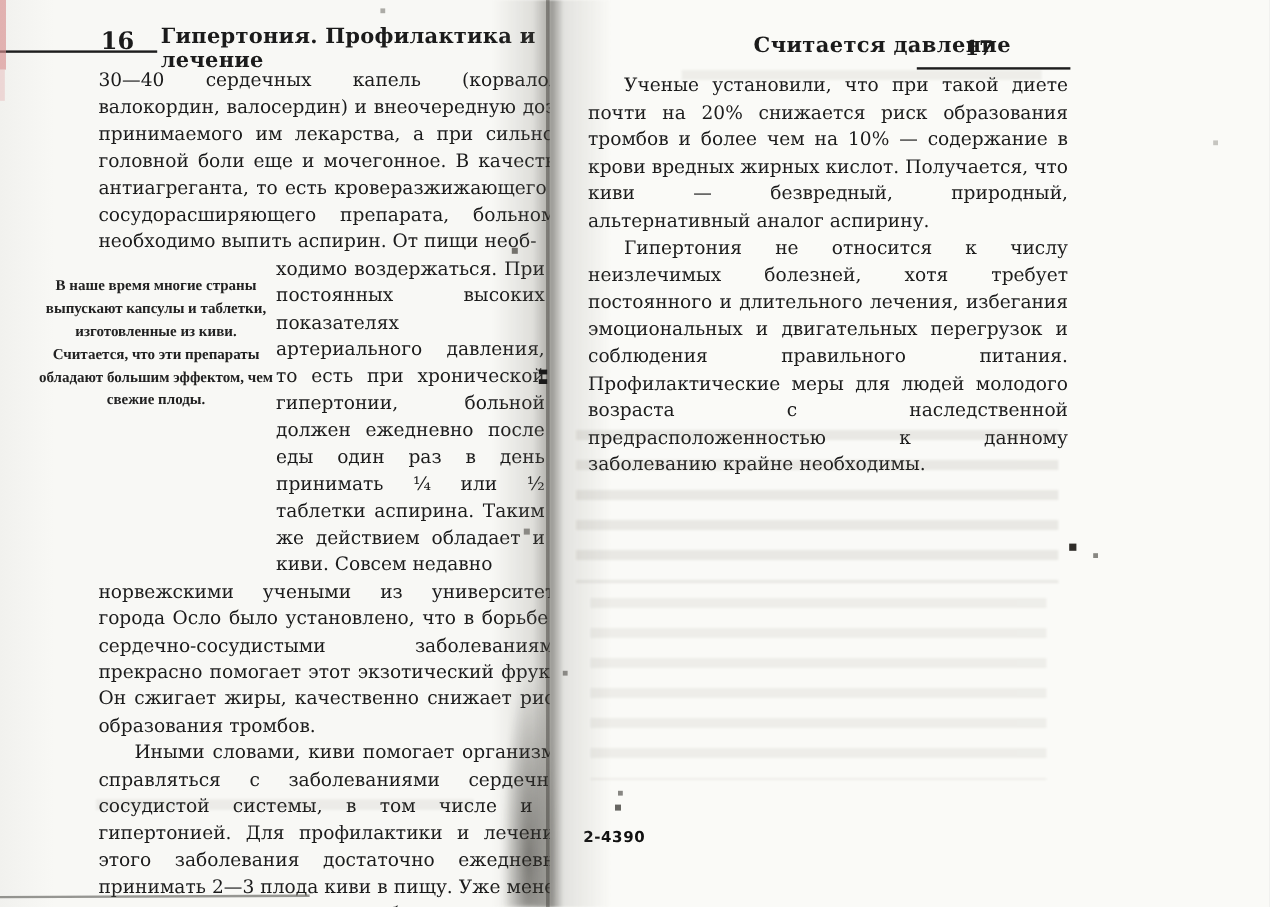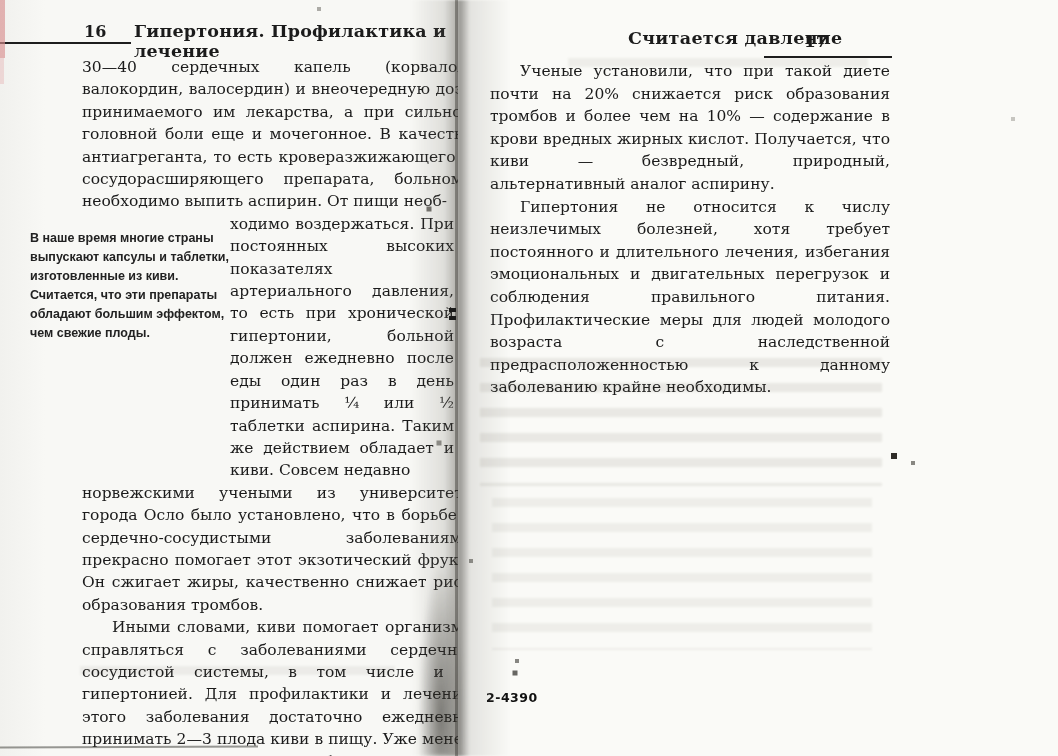--- a/index.html
+++ b/index.html
@@ -8,32 +8,32 @@
     background:#f7f7f4;
     font-family:"DejaVu Serif","Liberation Serif",serif;
     color:#1b1b1b;
   }
   .page{position:absolute;top:0;height:756px;}
   .page-left{left:0;width:458px;background:linear-gradient(90deg,#f1f1ee 0,#f8f8f5 45px,#f8f8f5 100%);}
   .page-right{left:458px;width:600px;background:#fafaf7;}
 
   
   .hrule-left{position:absolute;left:0;top:42px;width:131px;height:2px;background:#1d1d1d;}
-  .pageno-left{position:absolute;left:84px;top:22px;font-weight:700;font-size:16px;}
+  .pageno-left{position:absolute;left:84px;top:22px;font-weight:700;font-size:20px;}
   .title-left{position:absolute;left:134px;top:21px;font-weight:700;font-size:17.5px;letter-spacing:.2px;}
 
   
   .body-left{position:absolute;left:82px;top:56px;width:390px;font-size:15.5px;line-height:22.4px;text-align:justify;}
   .body-left p{margin:0;}
   .indent{text-indent:30px;}
   .wrap-row{display:flex;align-items:flex-start;}
   .margin-note{
     width:200px;margin-left:-52px;padding-top:16px;
-    font-family:Liberation Sans, sans-serif;
-    font-weight:700;font-size:12.5px;line-height:19px;text-align:left;
+    font-family:Liberation Serif, serif;
+    font-weight:700;font-size:12.5px;line-height:19px;text-align:center;
     color:#222;
   }
   .para-wrap{width:224px;margin-left:18px;}
 
   
   .title-right{position:absolute;left:170px;top:28px;font-weight:700;font-size:17.5px;letter-spacing:.3px;}
   .pageno-right{position:absolute;left:346px;top:31px;font-weight:700;font-size:17px;}
   .hrule-right{position:absolute;left:306px;top:56px;width:128px;height:2px;background:#1d1d1d;}
 
   

